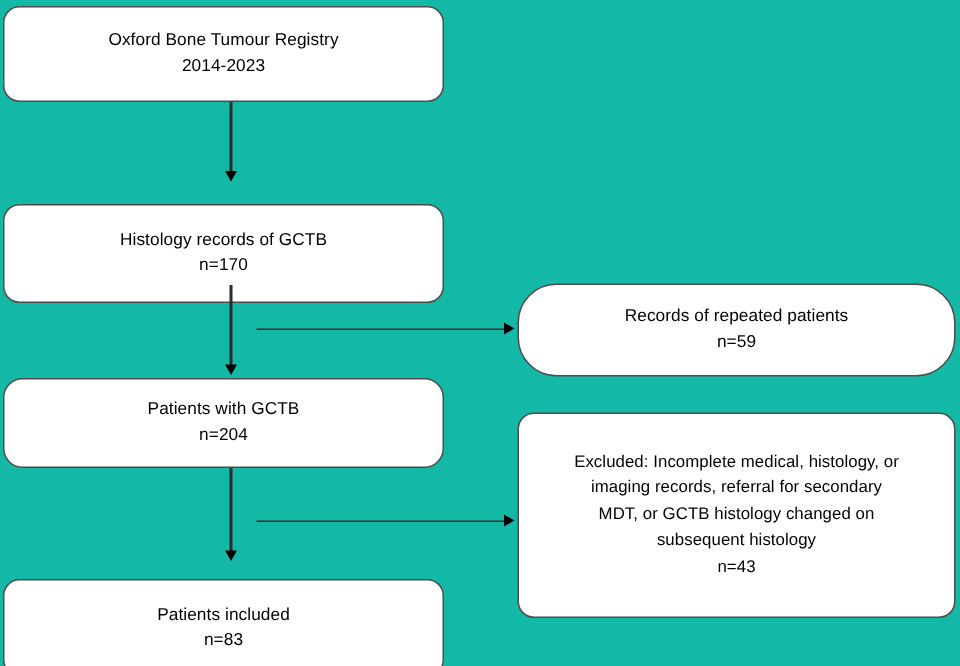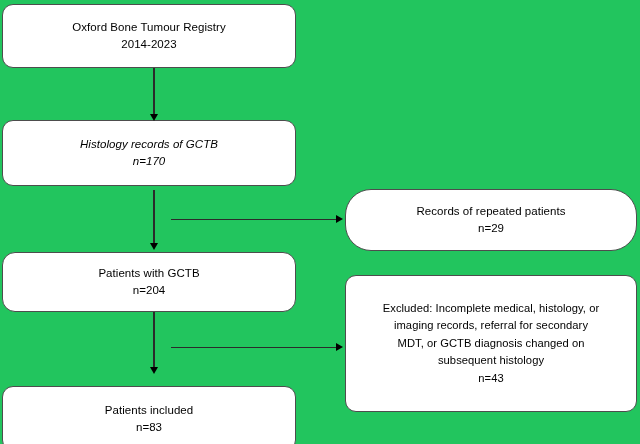--- a/index.html
+++ b/index.html
@@ -4,21 +4,21 @@
 <style>
   html, body {
     margin: 0;
     padding: 0;
     background: #ffffff;
   }
   #canvas {
     position: relative;
     width: 640px;
     height: 444px;
-    background: #22c55e;
+    background: #14b8a6;
     font-family: "Liberation Sans", sans-serif;
     overflow: hidden;
   }
   .node {
     position: absolute;
     box-sizing: border-box;
     border: 1.2px solid #4d4d4d;
     border-radius: 11px;
     background: #ffffff;
     display: flex;
@@ -32,21 +32,21 @@
     letter-spacing: 0.05px;
     padding: 2px 10px;
   }
   .node .line {
     display: block;
     white-space: pre;
   }
 
   
   #node-registry   { left: 2px;   top: 4px;   width: 294px; height: 64px; }
-  #node-histology  { left: 2px;   top: 120px; width: 294px; height: 66px; font-style: italic; }
+  #node-histology  { left: 2px;   top: 136px; width: 294px; height: 66px; }
   #node-patients   { left: 2px;   top: 252px; width: 294px; height: 60px; border-radius: 13px; }
   #node-included   { left: 2px;   top: 386px; width: 294px; height: 65px; }
 
   
   #node-repeated   { left: 345px; top: 189px; width: 292px; height: 62px; border-radius: 26px; }
   #node-excluded   { left: 345px; top: 275px; width: 292px; height: 137px;
                      font-size: 11.2px; line-height: 17.5px; padding: 16px 14px; }
 
   
   .vline {
@@ -111,27 +111,27 @@
     <span class="line">n=204</span>
   </div>
 
   <div class="node" id="node-included">
     <span class="line">Patients included</span>
     <span class="line">n=83</span>
   </div>
 
   <div class="node" id="node-repeated">
     <span class="line">Records of repeated patients</span>
-    <span class="line">n=29</span>
+    <span class="line">n=59</span>
   </div>
 
   <div class="node" id="node-excluded">
     <span class="line">Excluded: Incomplete medical, histology, or</span>
     <span class="line">imaging records, referral for secondary</span>
-    <span class="line">MDT, or GCTB diagnosis changed on</span>
+    <span class="line">MDT, or GCTB histology changed on</span>
     <span class="line">subsequent histology</span>
     <span class="line">n=43</span>
   </div>
 
   <div class="vline" id="vline-1"></div>
   <div class="arrow-down" id="arrowhead-1"></div>
 
   <div class="vline" id="vline-2"></div>
   <div class="arrow-down" id="arrowhead-2"></div>
 

